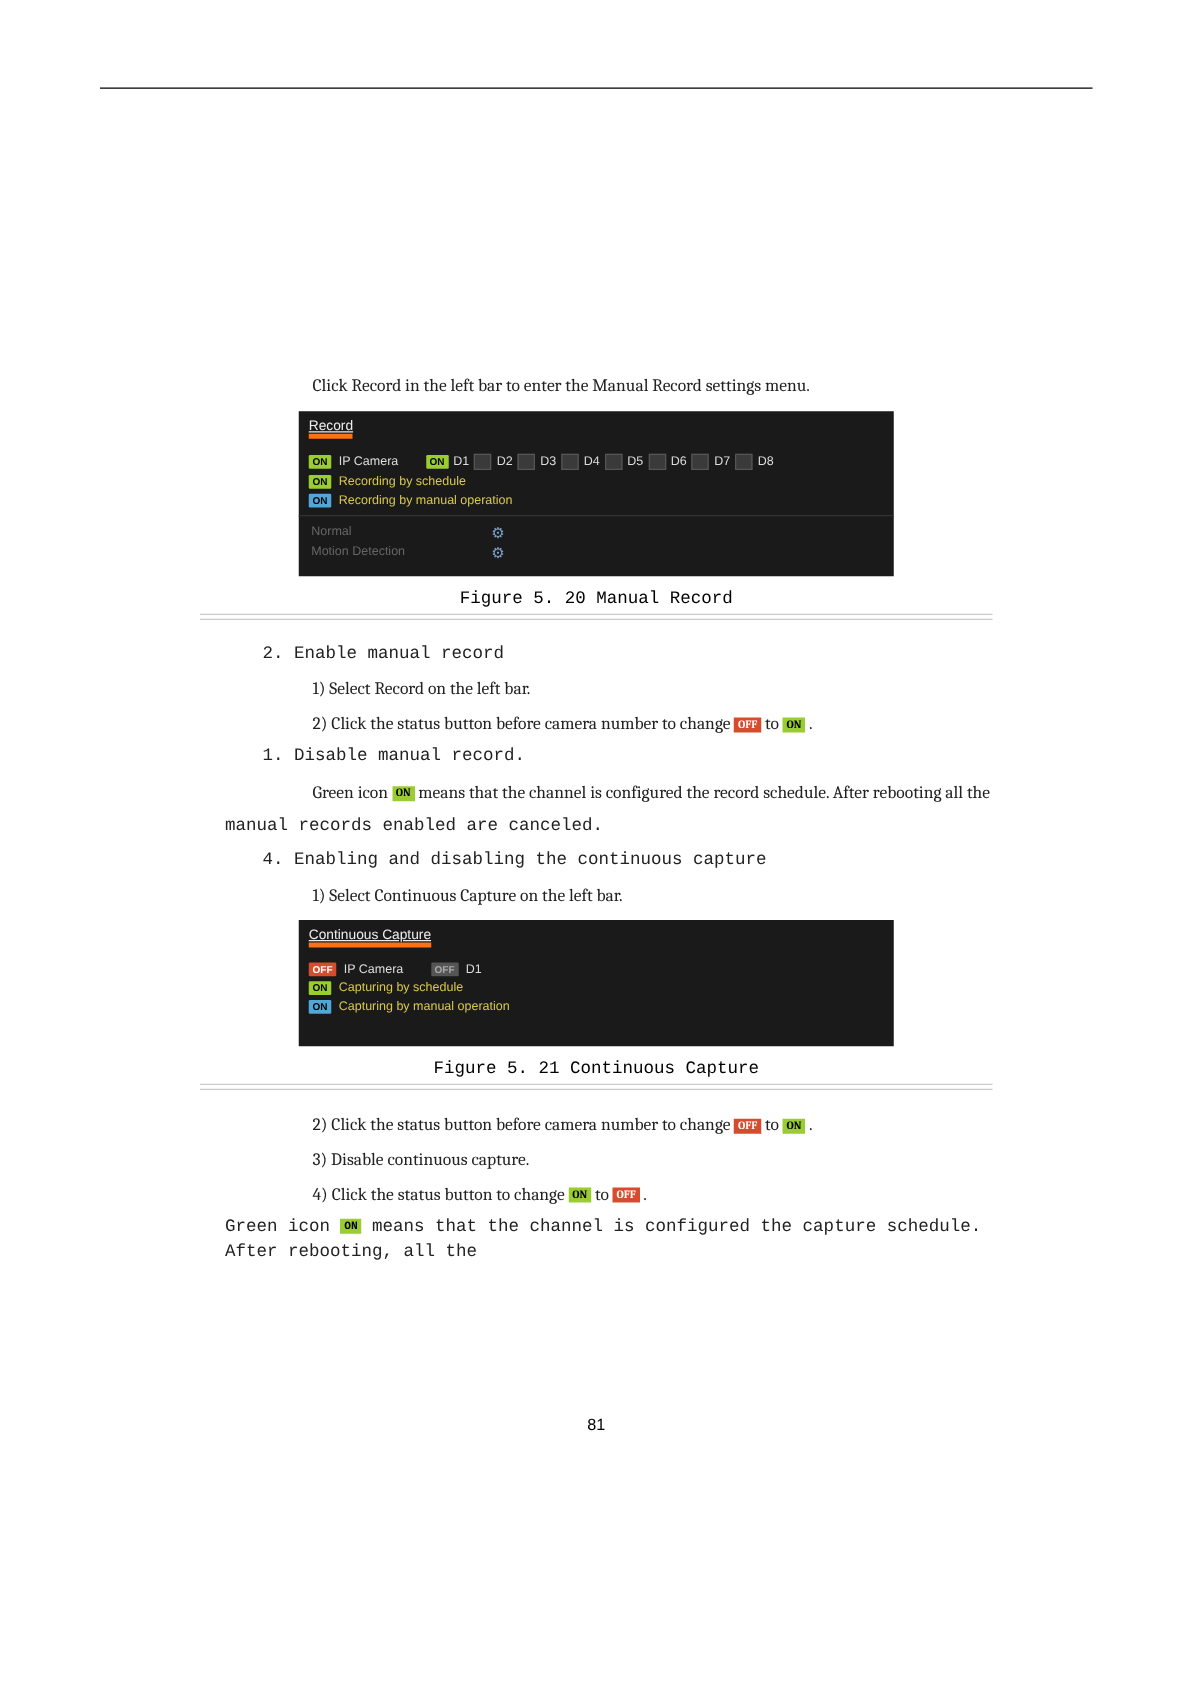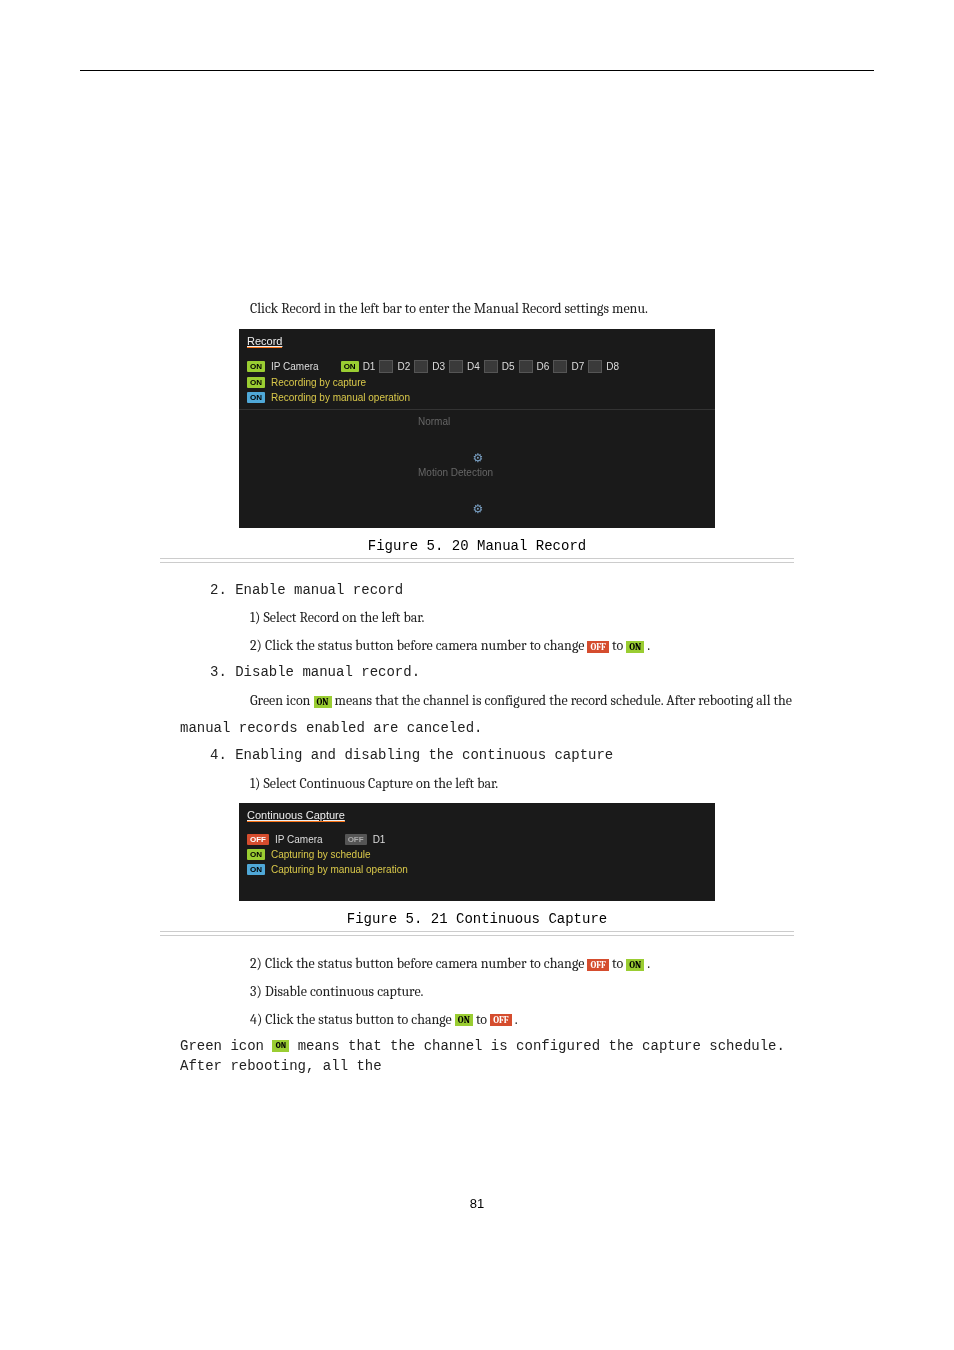--- a/index.html
+++ b/index.html
@@ -45,21 +45,21 @@
     width: 460px;
     background: #1a1a1a;
     color: #ccc;
     font-family: Tahoma, Arial, sans-serif;
     font-size: 10px;
     padding: 6px 8px 10px 8px;
   }
   .ss-title {
     color: #eee;
     font-size: 11px;
-    border-bottom: 1px solid #f97316;
+    border-bottom: 4px solid #f97316;
     display: inline-block;
     margin-bottom: 8px;
     text-decoration: underline;
   }
   .ss-row {
     display: flex;
     align-items: center;
     gap: 6px;
     margin: 4px 0;
     flex-wrap: wrap;
@@ -127,21 +127,20 @@
   .ss-sep {
     border-top: 1px solid #333;
     margin: 6px -8px;
   }
   .ss-mode-row {
     display: flex;
     align-items: center;
     gap: 24px;
     margin: 2px 0;
     padding-left: 2px;
-    flex-direction: column;
   }
   .ss-mode-label {
     color: #666;
     font-size: 10px;
     width: 120px;
   }
   .ss-gear {
     color: #7aa0c4;
     font-size: 12px;
   }
@@ -221,21 +220,21 @@
         <span class="ss-cam"></span>
           <span class="ss-label">D6</span>
         <span class="ss-cam"></span>
           <span class="ss-label">D7</span>
         <span class="ss-cam"></span>
           <span class="ss-label">D8</span>
       </span>
     </div>
     <div class="ss-row">
       <span class="ss-badge-on">ON</span>
-      <span class="ss-legend-yellow">Recording by capture</span>
+      <span class="ss-legend-yellow">Recording by schedule</span>
     </div>
     <div class="ss-row">
       <span class="ss-badge-on-blue">ON</span>
       <span class="ss-legend-yellow">Recording by manual operation</span>
     </div>
     <div class="ss-sep"></div>
     <div class="ss-mode-row">
       <span class="ss-mode-label">Normal</span>
       <span class="ss-gear">⚙</span>
     </div>
@@ -250,21 +249,21 @@
 
   <p class="body-text-full numbered">2. Enable manual record</p>
   <p class="body-text">1) Select Record on the left bar.</p>
   <p class="body-text">
     <span>2) Click the status button before camera number to change </span>
     <span class="inline-badge-off">OFF</span>
     <span> to </span>
     <span class="inline-badge-on">ON</span>
     <span>.</span>
   </p>
-  <p class="body-text-full numbered">3. Disable manual record.</p>
+  <p class="body-text-full numbered">1. Disable manual record.</p>
   <p class="body-text">
     <span>Green icon </span>
     <span class="inline-badge-on">ON</span>
     <span> means that the channel is configured the record schedule. After rebooting all the</span>
   </p>
   <p class="body-text-full">manual records enabled are canceled.</p>
 
   <p class="body-text-full numbered">4. Enabling and disabling the continuous capture</p>
   <p class="body-text">1) Select Continuous Capture on the left bar.</p>
 

